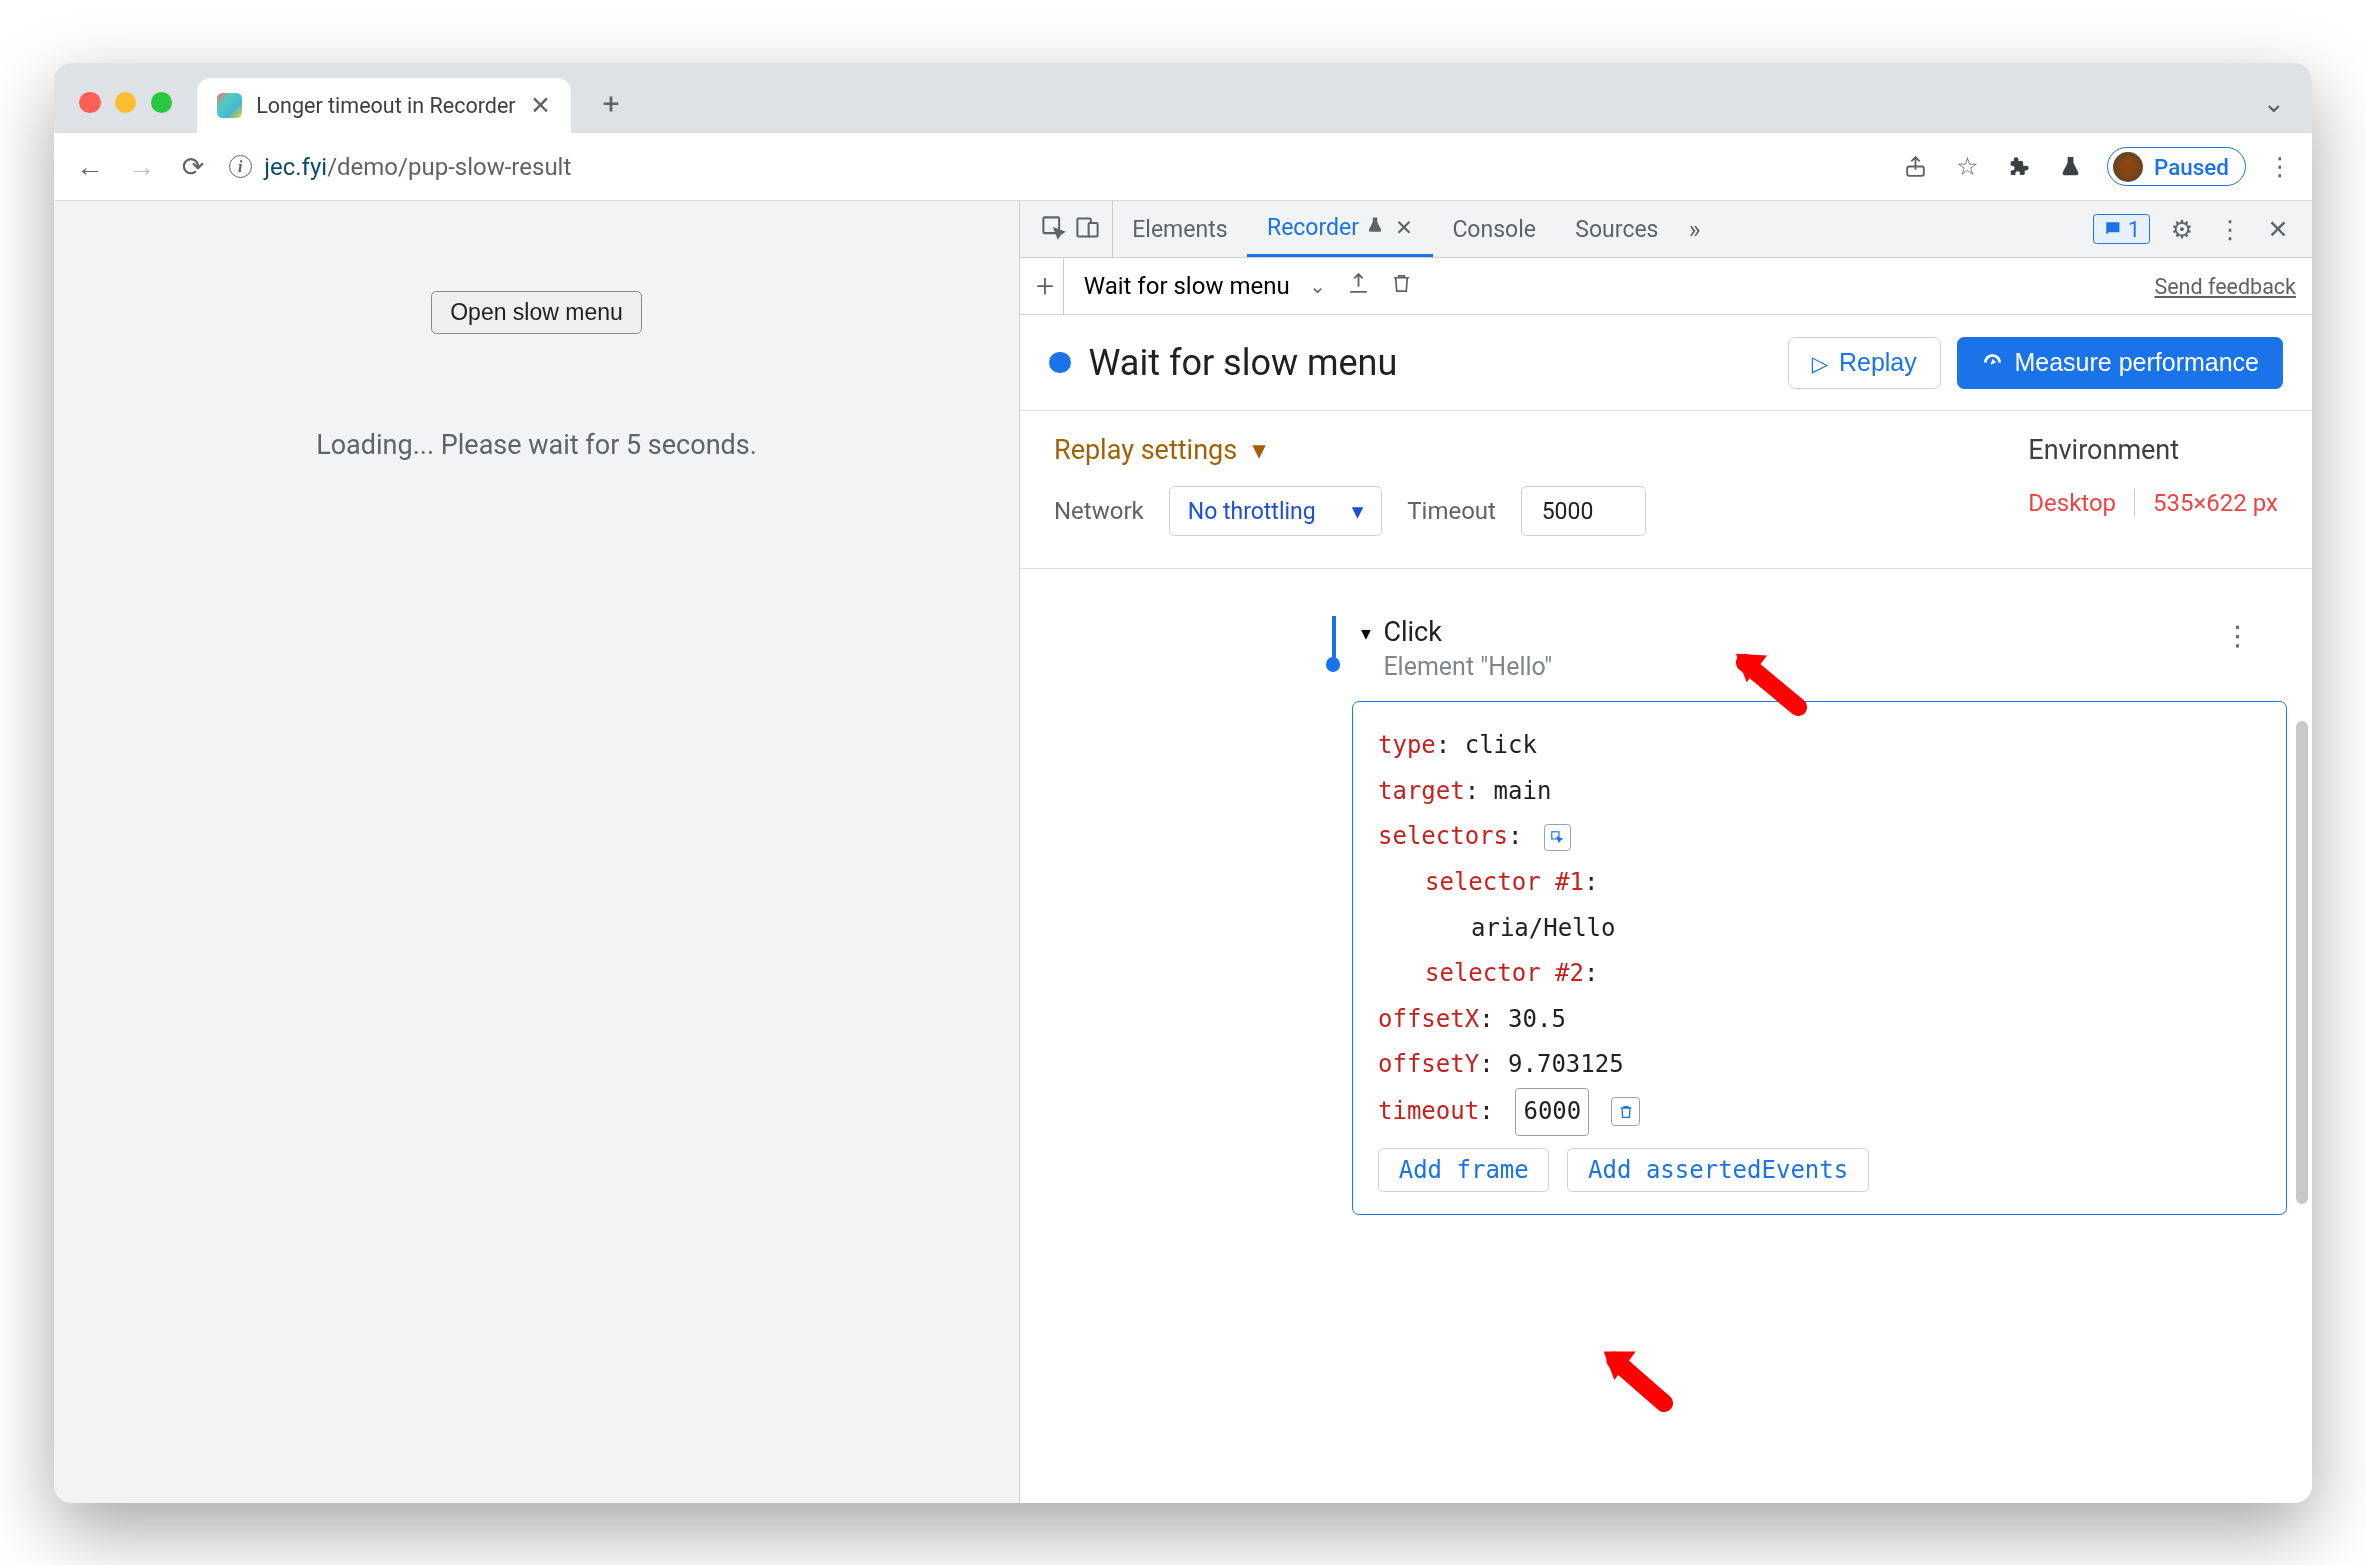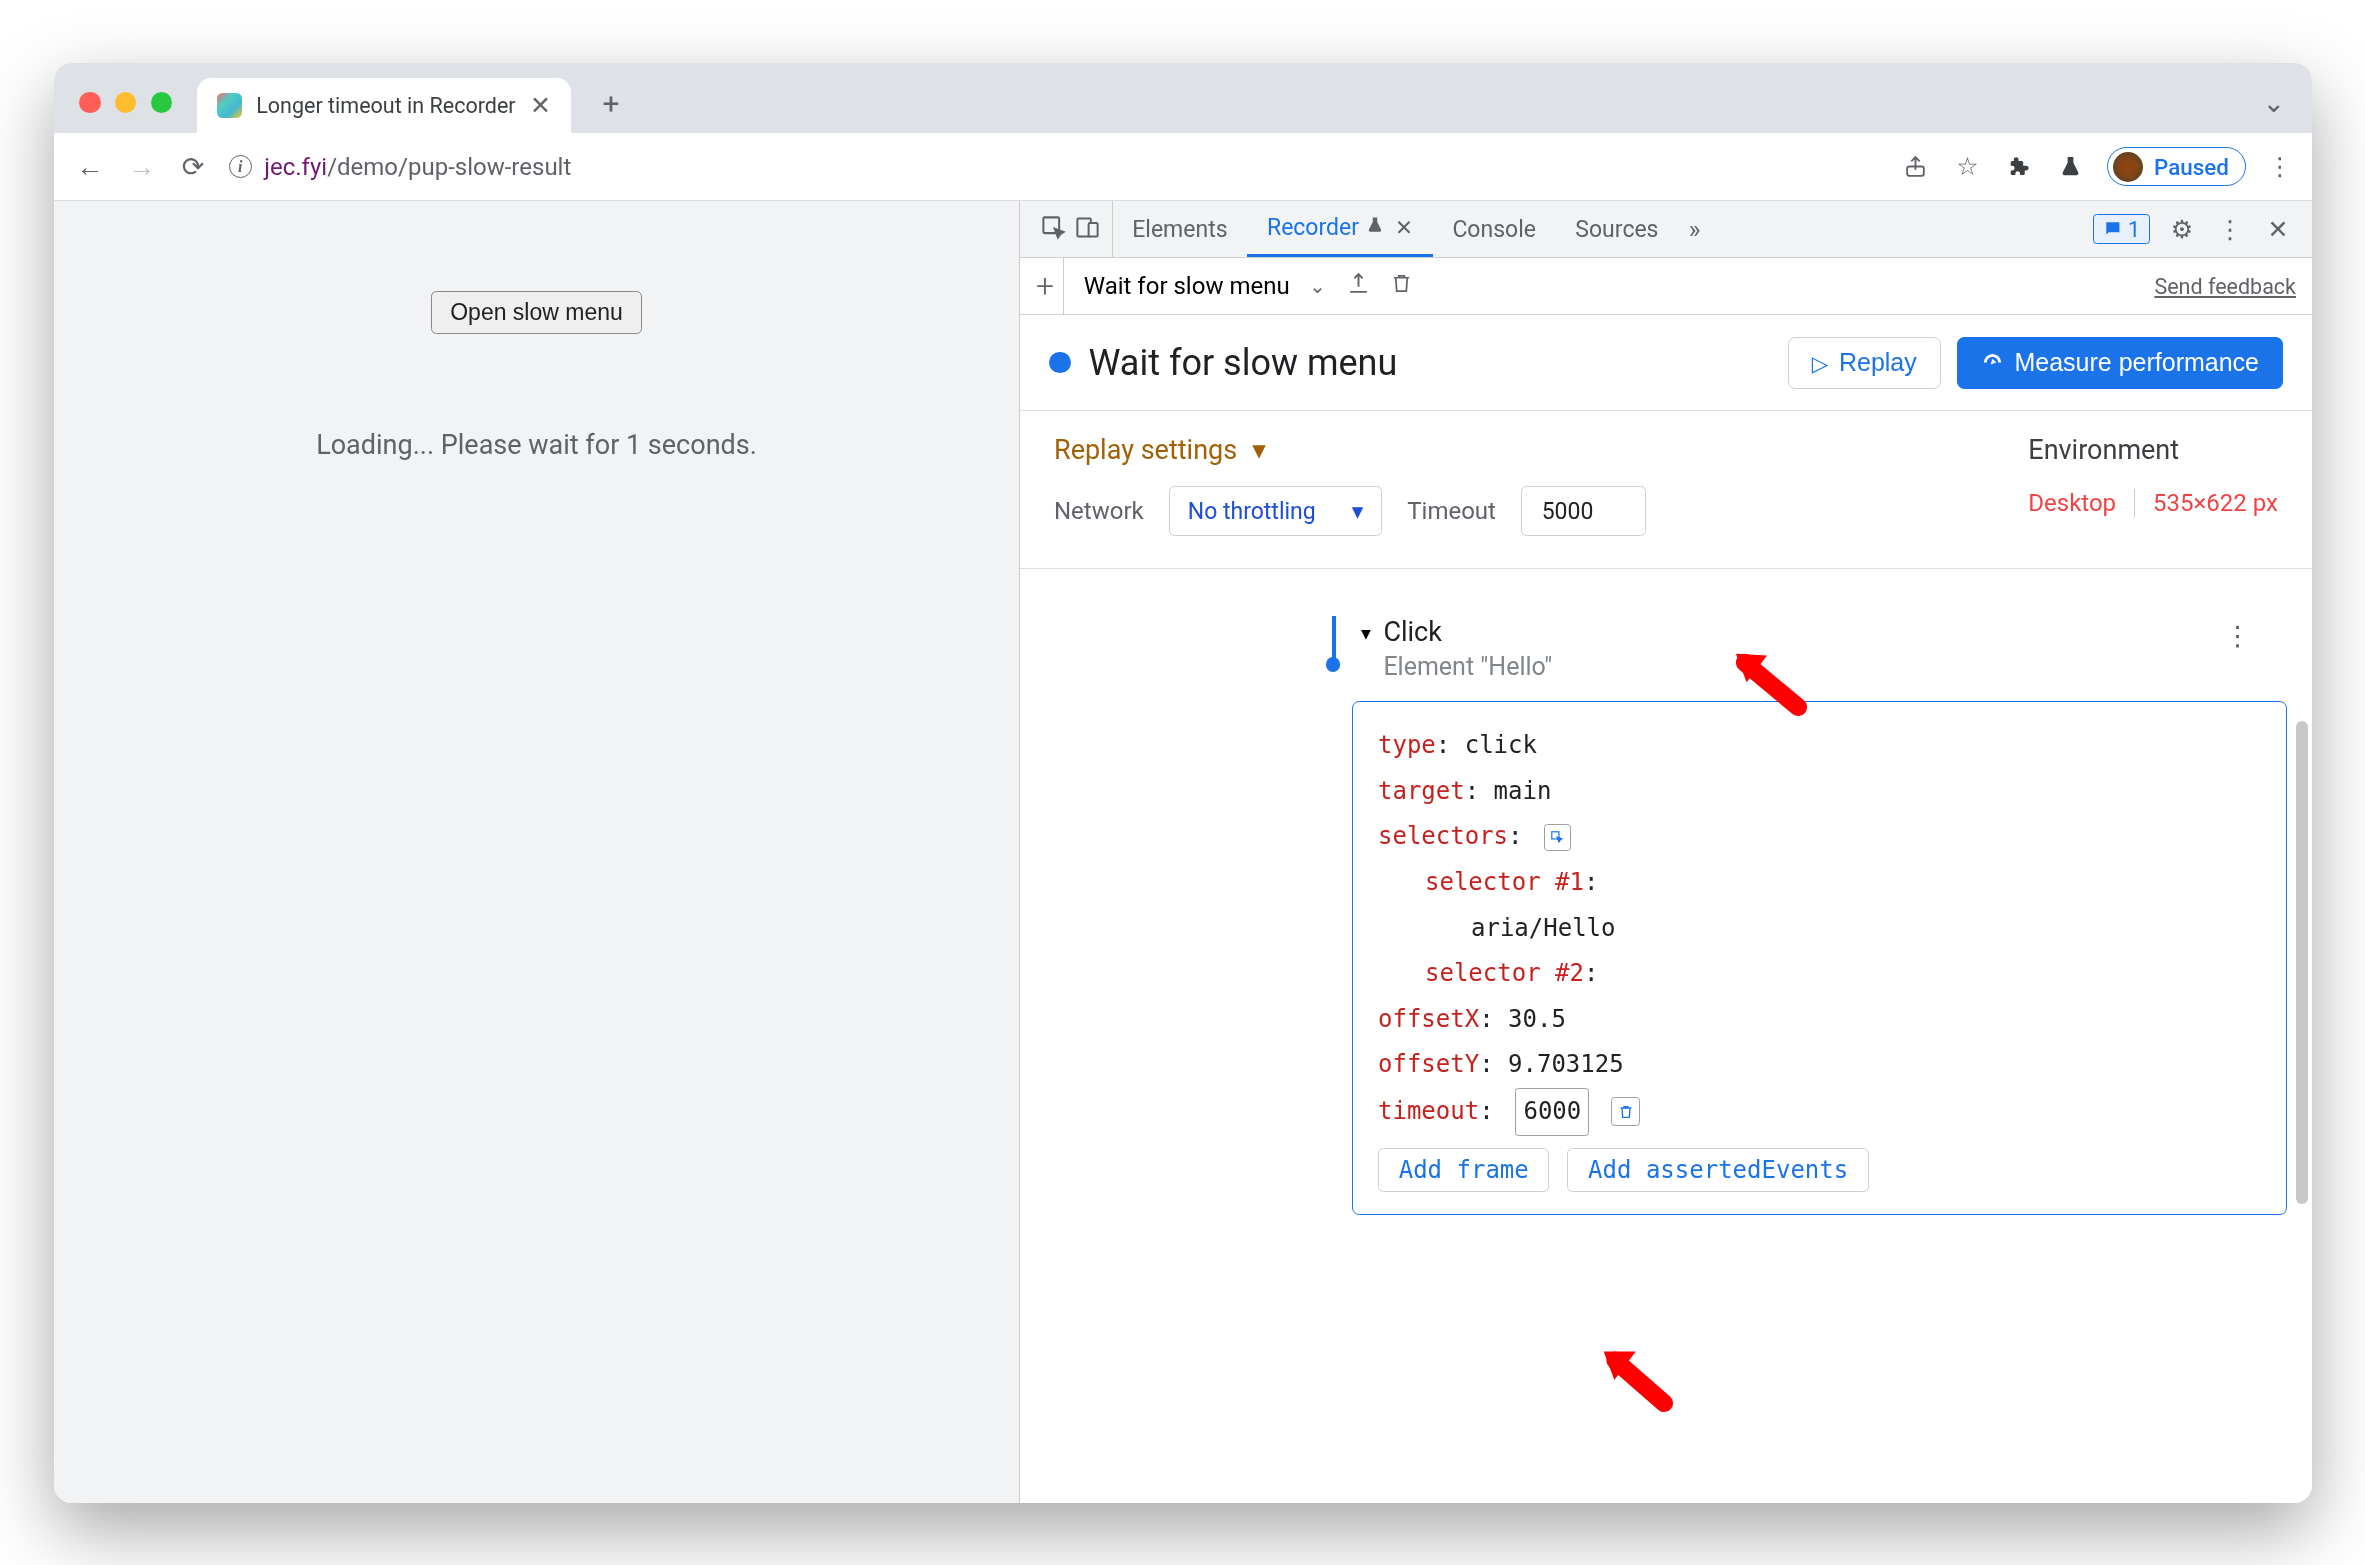--- a/index.html
+++ b/index.html
@@ -33,21 +33,21 @@
   .newtab { width:45px; height:45px; display:flex; align-items:center; justify-content:center; font-size:30px; color:#5f6368; margin-left:9px; margin-bottom:7.2px; }
   .chrome-caret { margin-left:auto; font-size:27px; color:#5f6368; padding-right:9px; padding-bottom:14.3px; }
   .addrbar {
     background:#fff; height:68px; display:flex; align-items:center; padding:0 19.7px; gap:19.7px;
     border-bottom:0.9px solid #dadce0;
   }
   .nav-ico { width:32px; height:32px; display:flex; align-items:center; justify-content:center; color:#5f6368; font-size:27px; }
   .nav-ico.dim { opacity:0.4; }
   .url { font-size:24px; color:#5f6368; display:flex; align-items:center; gap:12.5px; flex:1; }
   .url .info-ico { border:1.8px solid #5f6368; border-radius:50%; width:23px; height:23px; display:flex; align-items:center; justify-content:center; font-size:16px; font-family:serif; font-style:italic; font-weight:bold;}
-  .url .host { color:#701a75;text-align:right; }
+  .url .host { color:#0c4a6e;text-align:right; }
   .addr-right { display:flex; align-items:center; gap:21.5px; }
   .addr-ico { width:30px; height:30px; color:#5f6368; display:flex;align-items:center;justify-content:center; font-size:25px;}
   .paused-badge {
     border:1.8px solid #1a73e8; border-radius:27px; display:flex; align-items:center; gap:10.7px;
     padding:3.6px 16px 3.6px 5.4px; color:#1a73e8; font-size:22.4px; font-weight:500;
   }
   .avatar { width:30px; height:30px; border-radius:50%; background:radial-gradient(circle,#8b4513 30%,#654321 70%); }
   .kebab-v { font-size:25px; color:#5f6368; }
   
   .content { flex:1; display:flex; min-height:0; }
@@ -218,21 +218,21 @@
         </div>
         <span class="kebab-v">⋮</span>
       </div>
     </div>
   </div>
 
   <div class="content">
 
     <div class="page-pane">
       <button class="demo-btn">Open slow menu</button>
-      <div class="loading-text">Loading... Please wait for 1 seconds.</div>
+      <div class="loading-text">Loading... Please wait for 5 seconds.</div>
     </div>
 
     <div class="devtools">
       <div class="dt-tabs">
         <div class="dt-iconbox">
           <span>
             <svg width="27" height="27" viewBox="0 0 24 24" fill="none" stroke="#5f6368" stroke-width="1.8">
                 <rect x="3" y="3" width="14" height="14" rx="1"></rect>
                 <path d="M13 13l8 3-3 2-2 3-3-8z" fill="#5f6368"></path>
               </svg>

